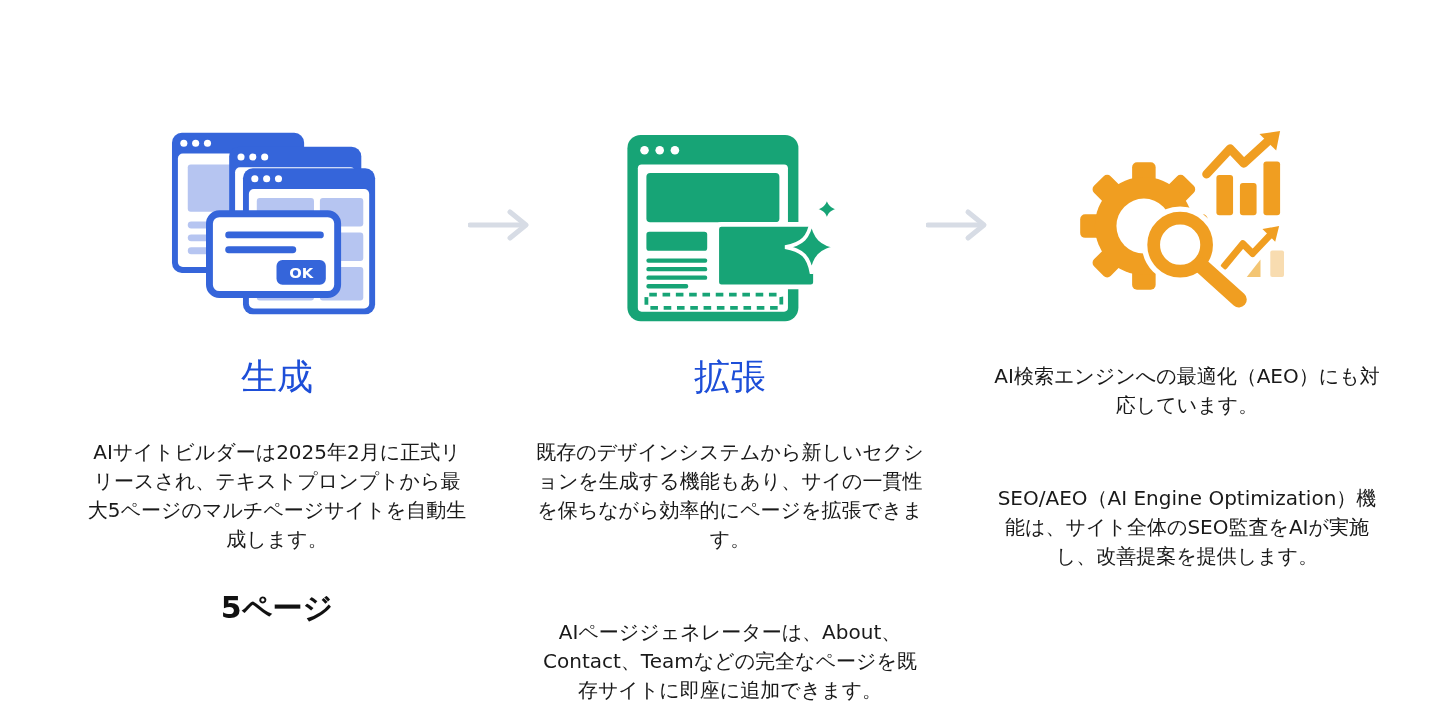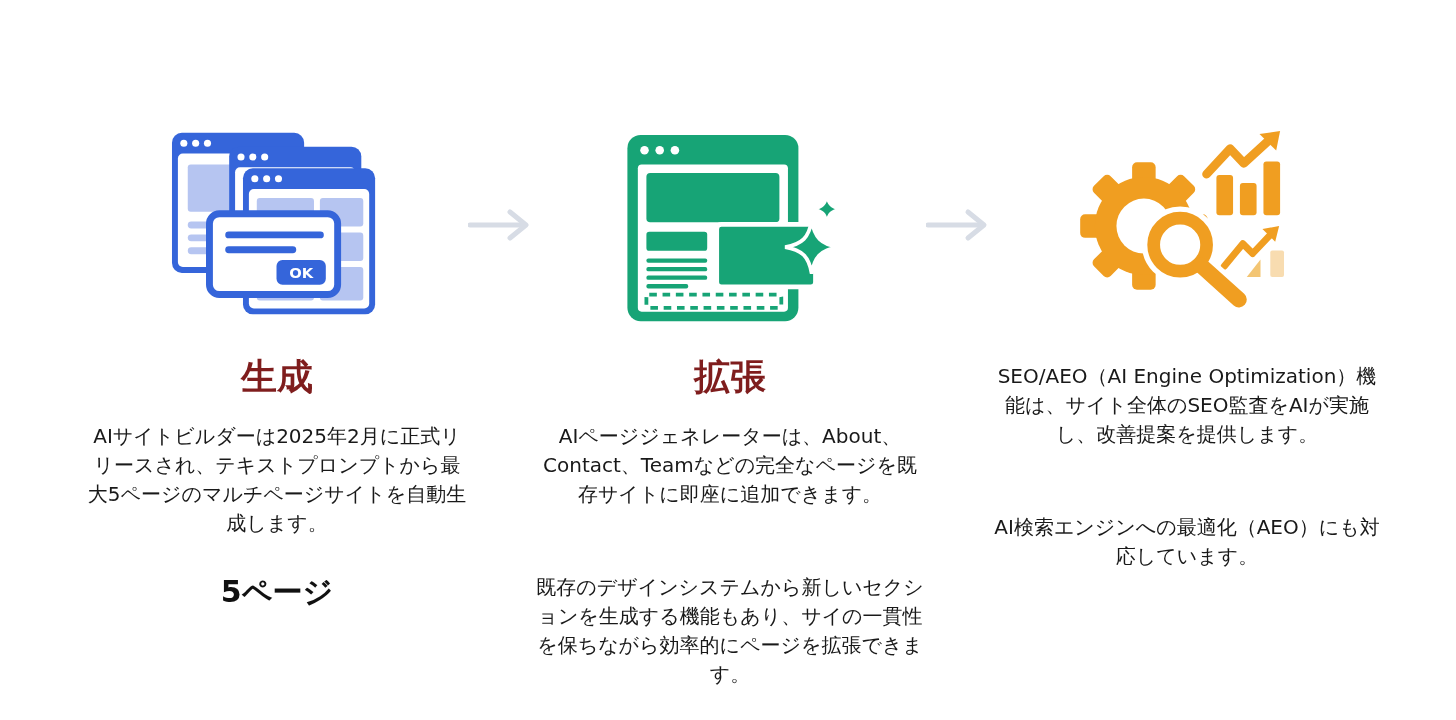--- a/index.html
+++ b/index.html
@@ -28,26 +28,26 @@
   .arrow-box-1 { width: 68px; }
   .arrow-box-2 { width: 67px; }
   .arrow-box svg { margin-top: 88px; }
   .icon-area {
     height: 218px;
     display: flex;
     align-items: center;
     justify-content: center;
   }
   h2.col-title {
-    margin: 17px 0 0 0;
+    margin: 17px 0 16px 0;
     font-size: 36px;
     line-height: 1.2;
-    font-weight: 700;
+    font-weight: 400;
     text-align: center;
-    color: #7f1d1d;
+    color: #1d4ed8;
   }
   p.col-text {
     margin: 24px 0 0 0;
     font-size: 20px;
     line-height: 1.45;
     font-weight: 400;
     text-align: center;
     color: #191919;
   }
   p.col-text + p.col-text { margin-top: 64px; }
@@ -139,22 +139,22 @@
           <rect x="106" y="100" width="104" height="66" rx="5" fill="#17a476" stroke="#ffffff" stroke-width="5"></rect>
           <rect x="32" y="174" width="142" height="14" rx="3" fill="none" stroke="#17a476" stroke-width="4" stroke-dasharray="8 6"></rect>
         </g>
         <g>
           <path d="M206,96 C209,114 216,121 234,124 C216,127 209,134 206,152 C203,134 196,127 178,124 C196,121 203,114 206,96 Z" fill="#17a476" stroke="#ffffff" stroke-width="4"></path>
           <path d="M222,70 C223.5,79 227,82.5 236,84 C227,85.5 223.5,89 222,98 C220.5,89 217,85.5 208,84 C217,82.5 220.5,79 222,70 Z" fill="#17a476" stroke="#ffffff" stroke-width="3"></path>
         </g>
       </svg>
     </div>
     <h2 class="col-title">拡張</h2>
+    <p class="col-text">既存のデザインシステムから新しいセクションを生成する機能もあり、サイの一貫性を保ちながら効率的にページを拡張できます。</p>
     <p class="col-text">AIページジェネレーターは、About、Contact、Teamなどの完全なページを既存サイトに即座に追加できます。</p>
-    <p class="col-text">既存のデザインシステムから新しいセクションを生成する機能もあり、サイの一貫性を保ちながら効率的にページを拡張できます。</p>
   </div>
 
   <div class="arrow-box arrow-box-2">
     <svg width="66" height="34" viewBox="0 0 66 34">
       <line x1="2" y1="17" x2="56" y2="17" stroke="#d7dce5" stroke-width="5" stroke-linecap="round"></line>
       <polyline points="42,4 58,17 42,30" fill="none" stroke="#d7dce5" stroke-width="5" stroke-linecap="round" stroke-linejoin="round"></polyline>
     </svg>
   </div>
 
   <div class="col col-3">
@@ -192,17 +192,17 @@
         </g>
 
         <g>
           <circle cx="108" cy="116" r="27" fill="#ffffff" stroke="#ffffff" stroke-width="24"></circle>
           <line x1="129" y1="137" x2="168" y2="172" stroke="#ffffff" stroke-width="26" stroke-linecap="round"></line>
           <circle cx="108" cy="116" r="27" fill="#ffffff" stroke="#f09e21" stroke-width="13"></circle>
           <line x1="129" y1="137" x2="168" y2="172" stroke="#f09e21" stroke-width="16" stroke-linecap="round"></line>
         </g>
       </svg>
     </div>
+    <p class="col-text">AI検索エンジンへの最適化（AEO）にも対応しています。</p>
     <p class="col-text">SEO/AEO（AI Engine Optimization）機能は、サイト全体のSEO監査をAIが実施し、改善提案を提供します。</p>
-    <p class="col-text">AI検索エンジンへの最適化（AEO）にも対応しています。</p>
   </div>
 
 </div>
 
 </body></html>

